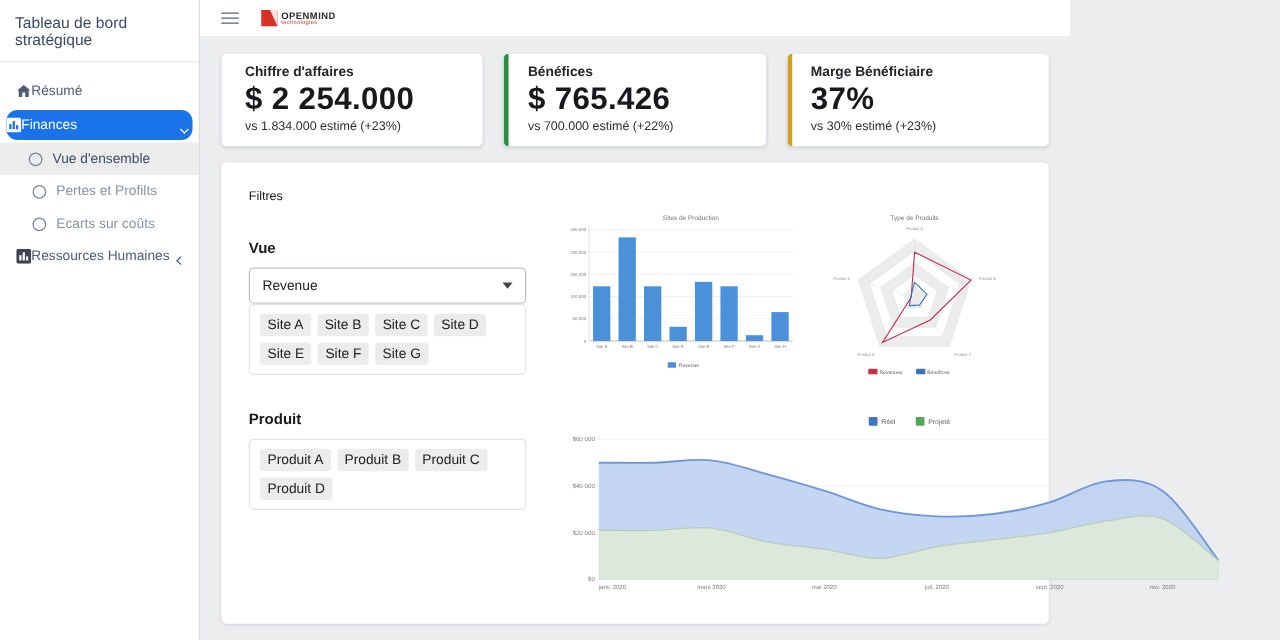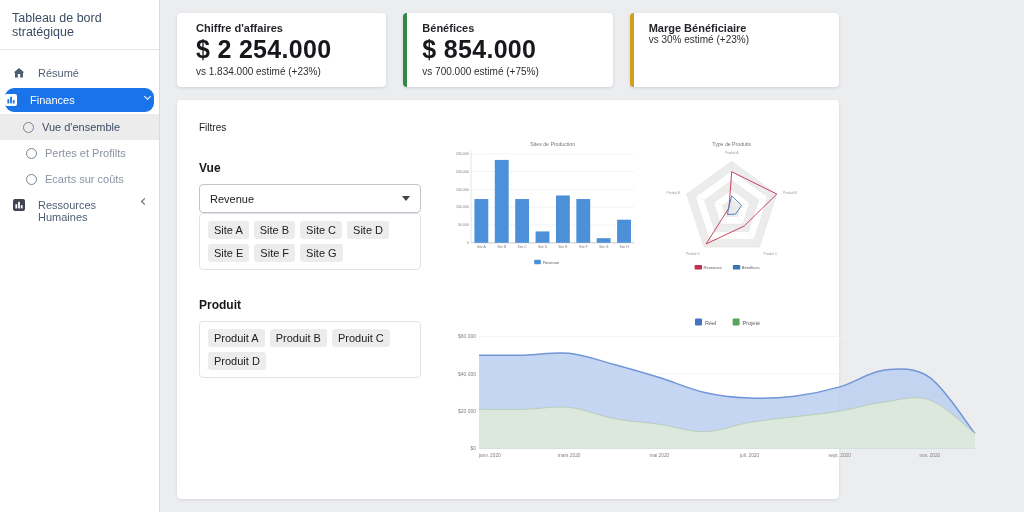--- a/index.html
+++ b/index.html
@@ -4,21 +4,21 @@
 <style>
   * { box-sizing: border-box; margin: 0; padding: 0; }
   html,body { width:1024px; height:512px; overflow:hidden;
     font-family:"Liberation Sans", sans-serif; background:#ecedef; }
   .app { display:flex; width:856px; height:512px; }
 
   
   .sidebar { width:160px; background:#fff; border-right:1px solid #d8dbe0; height:100%; flex:none; }
   .sb-title { padding:11px 10px 10px 12px; font-size:12.5px; color:#3c4b64; border-bottom:1px solid #e4e7ea; }
   .sb-nav { padding-top:10px; }
-  .sb-item { display:flex; align-items:flex-start; gap:13px; padding:7px 10px 7px 13px;
+  .sb-item { display:flex; align-items:flex-end; gap:0; padding:7px 10px 7px 13px;
     font-size:11px; color:#4f5d73; cursor:pointer; }
   .sb-item.active { background:#1a73e8; color:#fff; margin:2px 5px; border-radius:9px; padding:6px 0; }
   .sb-sub { display:flex; align-items:center; gap:8px; padding:7px 10px 7px 26px; font-size:11px; color:#8a93a2; cursor:pointer; }
   .sb-sub.selected { background:#ececec; color:#3c4b64;padding-left:23px; }
   .radio { width:11px; height:11px; border:1.5px solid #7b8494; border-radius:50%; flex:none; }
   .chev { width:5px; height:5px; border-right:1.5px solid currentColor; border-bottom:1.5px solid currentColor; flex:none; }
   .chev.down { transform:rotate(45deg); margin-left:auto; margin-right:4px; }
   .chev.left { transform:rotate(135deg); margin-left:auto; margin-right:2px; color:#4f5d73; }
   .sb-ico { width:12px; height:12px; flex:none; display:block; }
 
@@ -112,34 +112,49 @@
         </svg>
         <span>Ressources Humaines</span>
         <span class="chev left"></span>
       </div>
 
     </nav>
   </aside>
 
   <div class="main">
 
+    <header class="topbar">
+      <div class="burger">
+        <span></span>
+          <span></span>
+          <span></span>
+      </div>
+      <div class="logo">
+        <span class="logo-mark"></span>
+        <span class="logo-text">
+          <div class="l1">OPENMIND</div>
+          <div class="l2">technologies</div>
+        </span>
+      </div>
+    </header>
 
     <section class="kpi-row">
       <div class="kpi-card" style="border-left-color: rgb(255, 255, 255);">
         <div class="kpi-title">Chiffre d'affaires</div>
         <div class="kpi-value">$ 2 254.000</div>
         <div class="kpi-sub">vs 1.834.000 estimé (+23%)</div>
       </div>
       <div class="kpi-card" style="border-left-color: rgb(46, 139, 69);">
         <div class="kpi-title">Bénéfices</div>
-        <div class="kpi-value">$ 854.000</div>
-        <div class="kpi-sub">vs 700.000 estimé (+75%)</div>
+        <div class="kpi-value">$ 765.426</div>
+        <div class="kpi-sub">vs 700.000 estimé (+22%)</div>
       </div>
       <div class="kpi-card" style="border-left-color: rgb(207, 161, 27);">
         <div class="kpi-title">Marge Bénéficiaire</div>
+        <div class="kpi-value">37%</div>
         <div class="kpi-sub">vs 30% estimé (+23%)</div>
       </div>
     </section>
 
     <section class="panel">
 
       <div class="filters">
         <div class="filters-title">Filtres</div>
 
         <div class="f-label">Vue</div>

